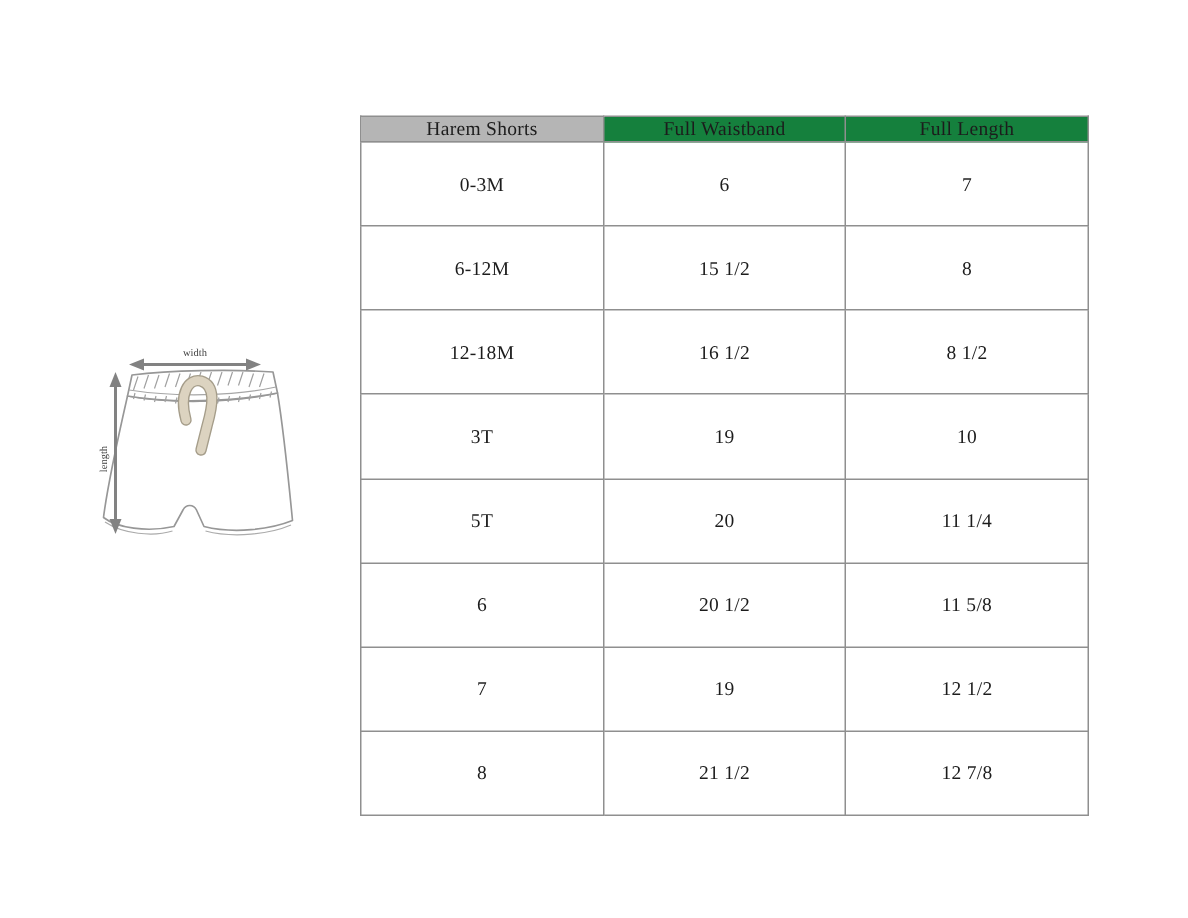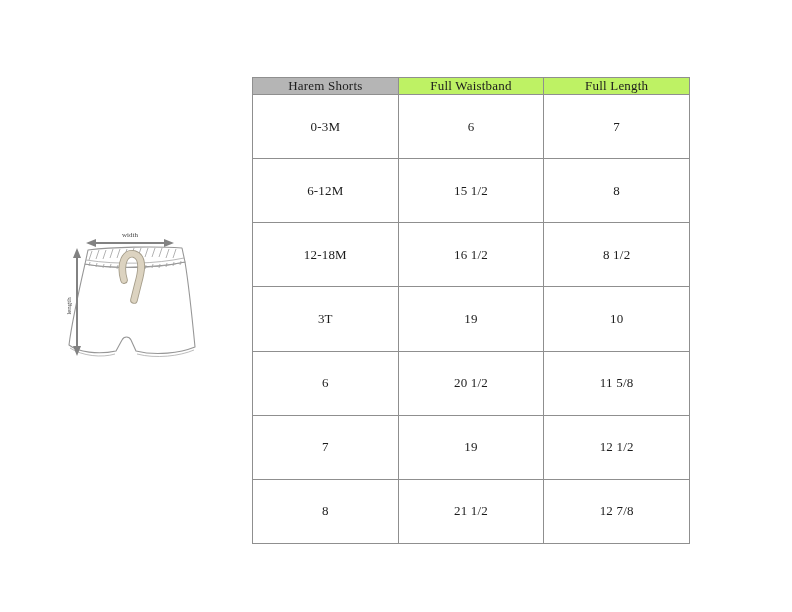--- a/index.html
+++ b/index.html
@@ -9,36 +9,36 @@
     position: relative;
     overflow: hidden;
     font-family: "Liberation Serif", serif;
     color: #1c1c1c;
   }
   .canvas { position: absolute; inset: 0; width: 792px; height: 612px; background: #ffffff; }
 
   
   table.size-table {
     position: absolute;
-    left: 252px; top: 77px;
-    width: 438px; height: 467px;
+    left: 240px; top: 77px;
+    width: 486px; height: 467px;
     border-collapse: collapse;
     table-layout: fixed;
   }
   .size-table th, .size-table td {
     border: 1px solid #8f8f8f;
     text-align: center;
     vertical-align: middle;
     font-weight: normal;
     letter-spacing: 0.2px;
   }
   .size-table th { font-size: 13px; }
   .size-table td { font-size: 13px; }
   th.hdr-primary   { background: #b5b5b5; }
-  th.hdr-secondary { background: #bef264; }
+  th.hdr-secondary { background: #15803d; }
 
   
   .illustration {
     position: absolute;
     left: 58px; top: 216px;
     width: 152px; height: 162px;
   }
   .sketch-label {
     font-family: "Liberation Serif", serif;
     font-size: 7px;
@@ -116,20 +116,25 @@
         <td>12-18M</td>
         <td>16 1/2</td>
         <td>8 1/2</td>
       </tr>
       <tr>
         <td>3T</td>
         <td>19</td>
         <td>10</td>
       </tr>
       <tr>
+        <td>5T</td>
+        <td>20</td>
+        <td>11 1/4</td>
+      </tr>
+      <tr>
         <td>6</td>
         <td>20 1/2</td>
         <td>11 5/8</td>
       </tr>
       <tr>
         <td>7</td>
         <td>19</td>
         <td>12 1/2</td>
       </tr>
       <tr>

